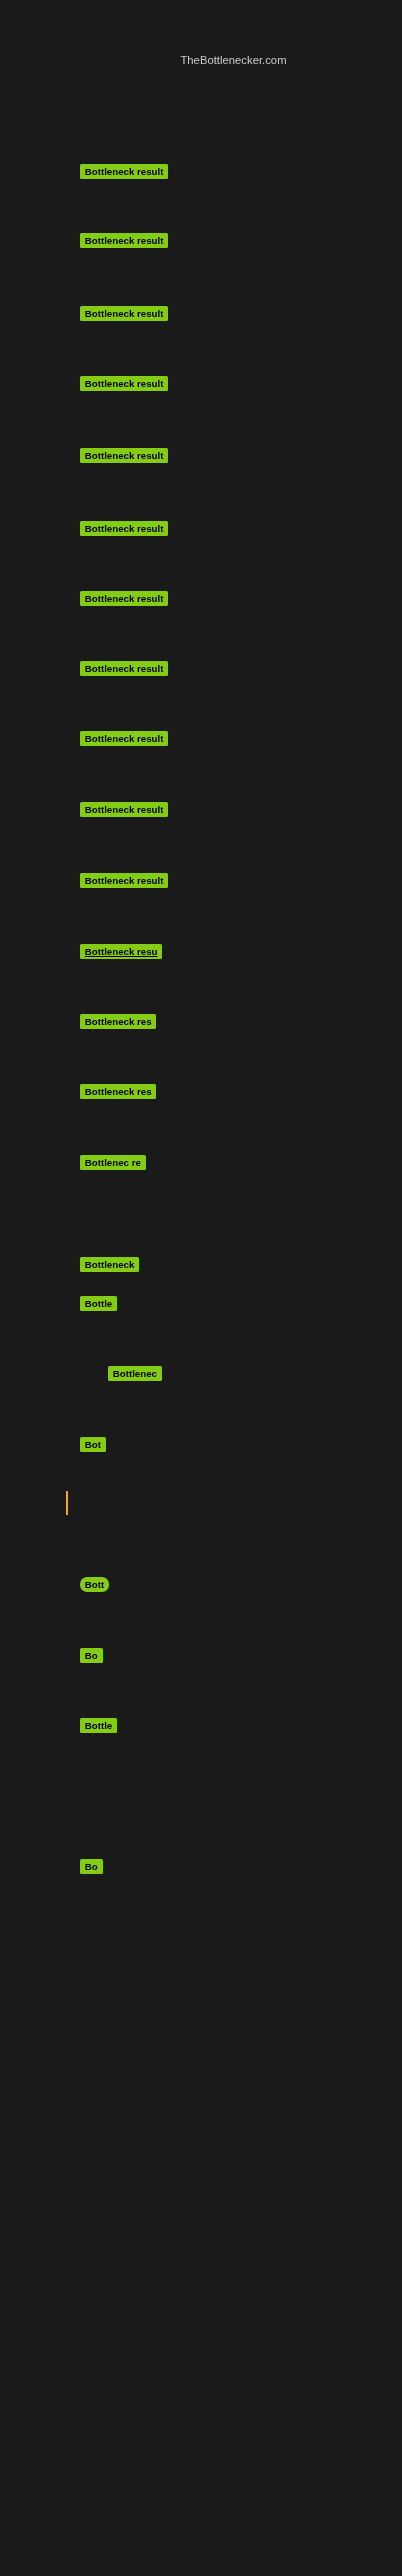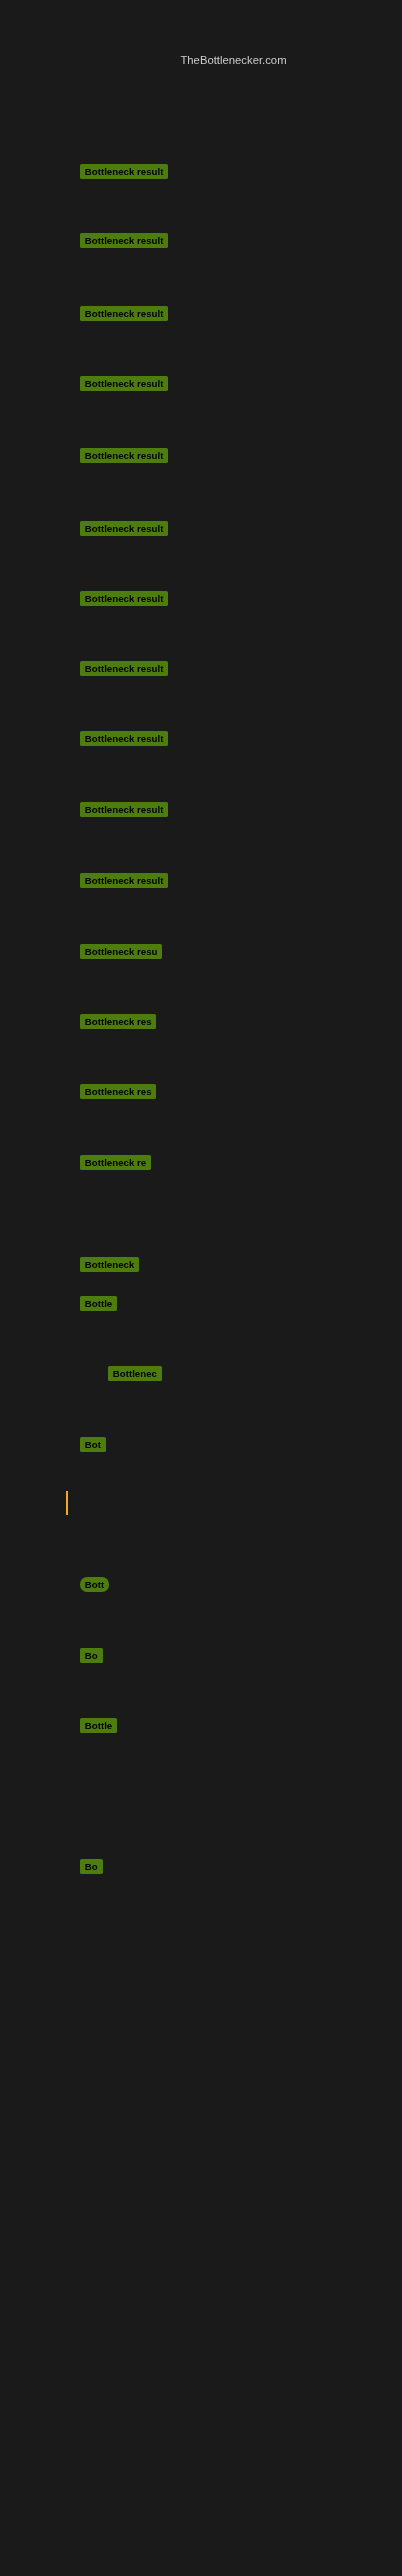--- a/index.html
+++ b/index.html
@@ -15,21 +15,21 @@
       position: relative;
     }
     .site-title {
       text-align: center;
       color: #cccccc;
       font-size: 11.3px;
       padding: 6.4px 0 3.2px 0;
     }
     .bottleneck-badge {
       display: inline-block;
-      background-color: #4d7c0f;
+      background-color: #84cc16;
       color: #000000;
       font-size: 9.7px;
       font-weight: bold;
       padding: 2.4px 4.8px;
       border-radius: 1.6px;
       white-space: nowrap;
       overflow: hidden;
     }
   </style>
 </head>
@@ -42,24 +42,24 @@
     <div style="position: absolute; top: 115px; left: 0px;"><span class="bottleneck-badge" style="max-width: 125px;">Bottleneck result</span></div>
     <div style="position: absolute; top: 188px; left: 0px;"><span class="bottleneck-badge" style="max-width: 122px;">Bottleneck result</span></div>
     <div style="position: absolute; top: 258px; left: 0px;"><span class="bottleneck-badge" style="max-width: 120px;">Bottleneck result</span></div>
     <div style="position: absolute; top: 330px; left: 0px;"><span class="bottleneck-badge" style="max-width: 121px;">Bottleneck result</span></div>
     <div style="position: absolute; top: 403px; left: 0px;"><span class="bottleneck-badge" style="max-width: 119px;">Bottleneck result</span></div>
     <div style="position: absolute; top: 473px; left: 0px;"><span class="bottleneck-badge" style="max-width: 118px;">Bottleneck result</span></div>
     <div style="position: absolute; top: 543px; left: 0px;"><span class="bottleneck-badge" style="max-width: 121px;">Bottleneck result</span></div>
     <div style="position: absolute; top: 613px; left: 0px;"><span class="bottleneck-badge" style="max-width: 117px;">Bottleneck result</span></div>
     <div style="position: absolute; top: 684px; left: 0px;"><span class="bottleneck-badge" style="max-width: 115px;">Bottleneck result</span></div>
     <div style="position: absolute; top: 755px; left: 0px;"><span class="bottleneck-badge" style="max-width: 111px;">Bottleneck result</span></div>
-    <div style="position: absolute; top: 826px; left: 0px;"><span class="bottleneck-badge" style="max-width: 105px;">Bottleneck resu</span></div>
+    <div style="position: absolute; top: 826px; left: 0px;"><span class="bottleneck-badge" style="max-width: 105px; text-decoration: underline;">Bottleneck resu</span></div>
     <div style="position: absolute; top: 896px; left: 0px;"><span class="bottleneck-badge" style="max-width: 98px;">Bottleneck res</span></div>
     <div style="position: absolute; top: 966px; left: 0px;"><span class="bottleneck-badge" style="max-width: 93px;">Bottleneck res</span></div>
-    <div style="position: absolute; top: 1037px; left: 0px;"><span class="bottleneck-badge" style="max-width: 85px;">Bottleneck re</span></div>
+    <div style="position: absolute; top: 1037px; left: 0px;"><span class="bottleneck-badge" style="max-width: 85px;">Bottlenec re</span></div>
     <div style="position: absolute; top: 1139px; left: 0px;"><span class="bottleneck-badge" style="max-width: 72px;">Bottleneck</span></div>
     <div style="position: absolute; top: 1178px; left: 0px;"><span class="bottleneck-badge" style="max-width: 60px;">Bottle</span></div>
     <div style="position: absolute; top: 1248px; left: 0px; padding-left: 28px;"><span class="bottleneck-badge" style="max-width: 68px;">Bottlenec</span></div>
     <div style="position: absolute; top: 1319px; left: 0px;"><span class="bottleneck-badge" style="max-width: 44px;">Bot</span></div>
     <div style="position: absolute; top: 1389px; left: 1.6px; width: 2.4px; height: 24px; background-color: rgb(245, 166, 35);"></div>
     <div style="position: absolute; top: 1459px; left: 0px;"><span class="bottleneck-badge" style="max-width: 44px; border-radius: 7px;">Bott</span></div>
     <div style="position: absolute; top: 1530px; left: 0px;"><span class="bottleneck-badge" style="max-width: 34px;">Bo</span></div>
     <div style="position: absolute; top: 1600px; left: 0px;"><span class="bottleneck-badge" style="max-width: 52px;">Bottle</span></div>
     <div style="position: absolute; top: 1741px; left: 0px;"><span class="bottleneck-badge" style="max-width: 31px;">Bo</span></div>
     <div style="position: absolute; top: 2506px; left: 1.6px; width: 2.4px; height: 24px; background-color: rgb(245, 166, 35);"></div>

